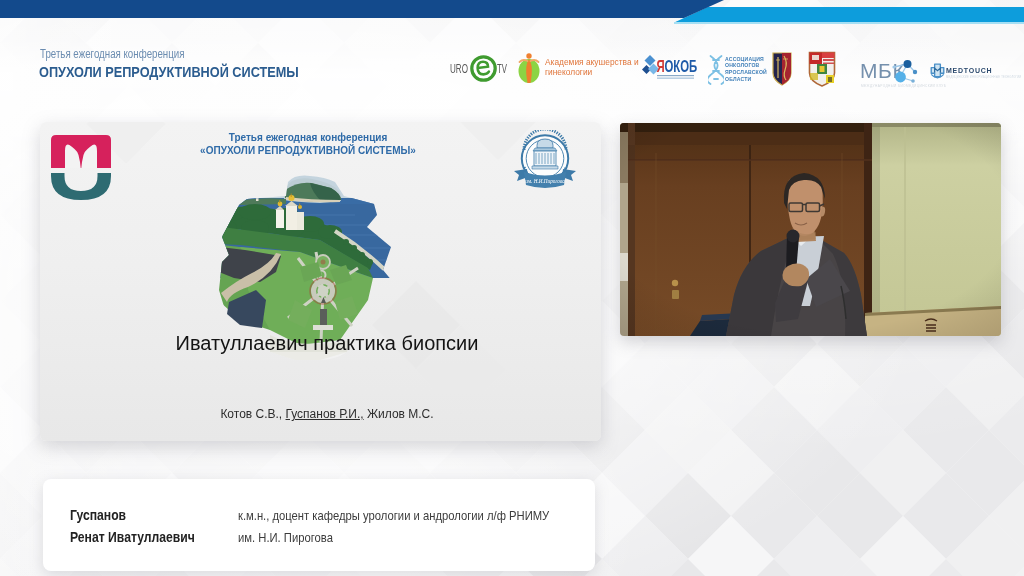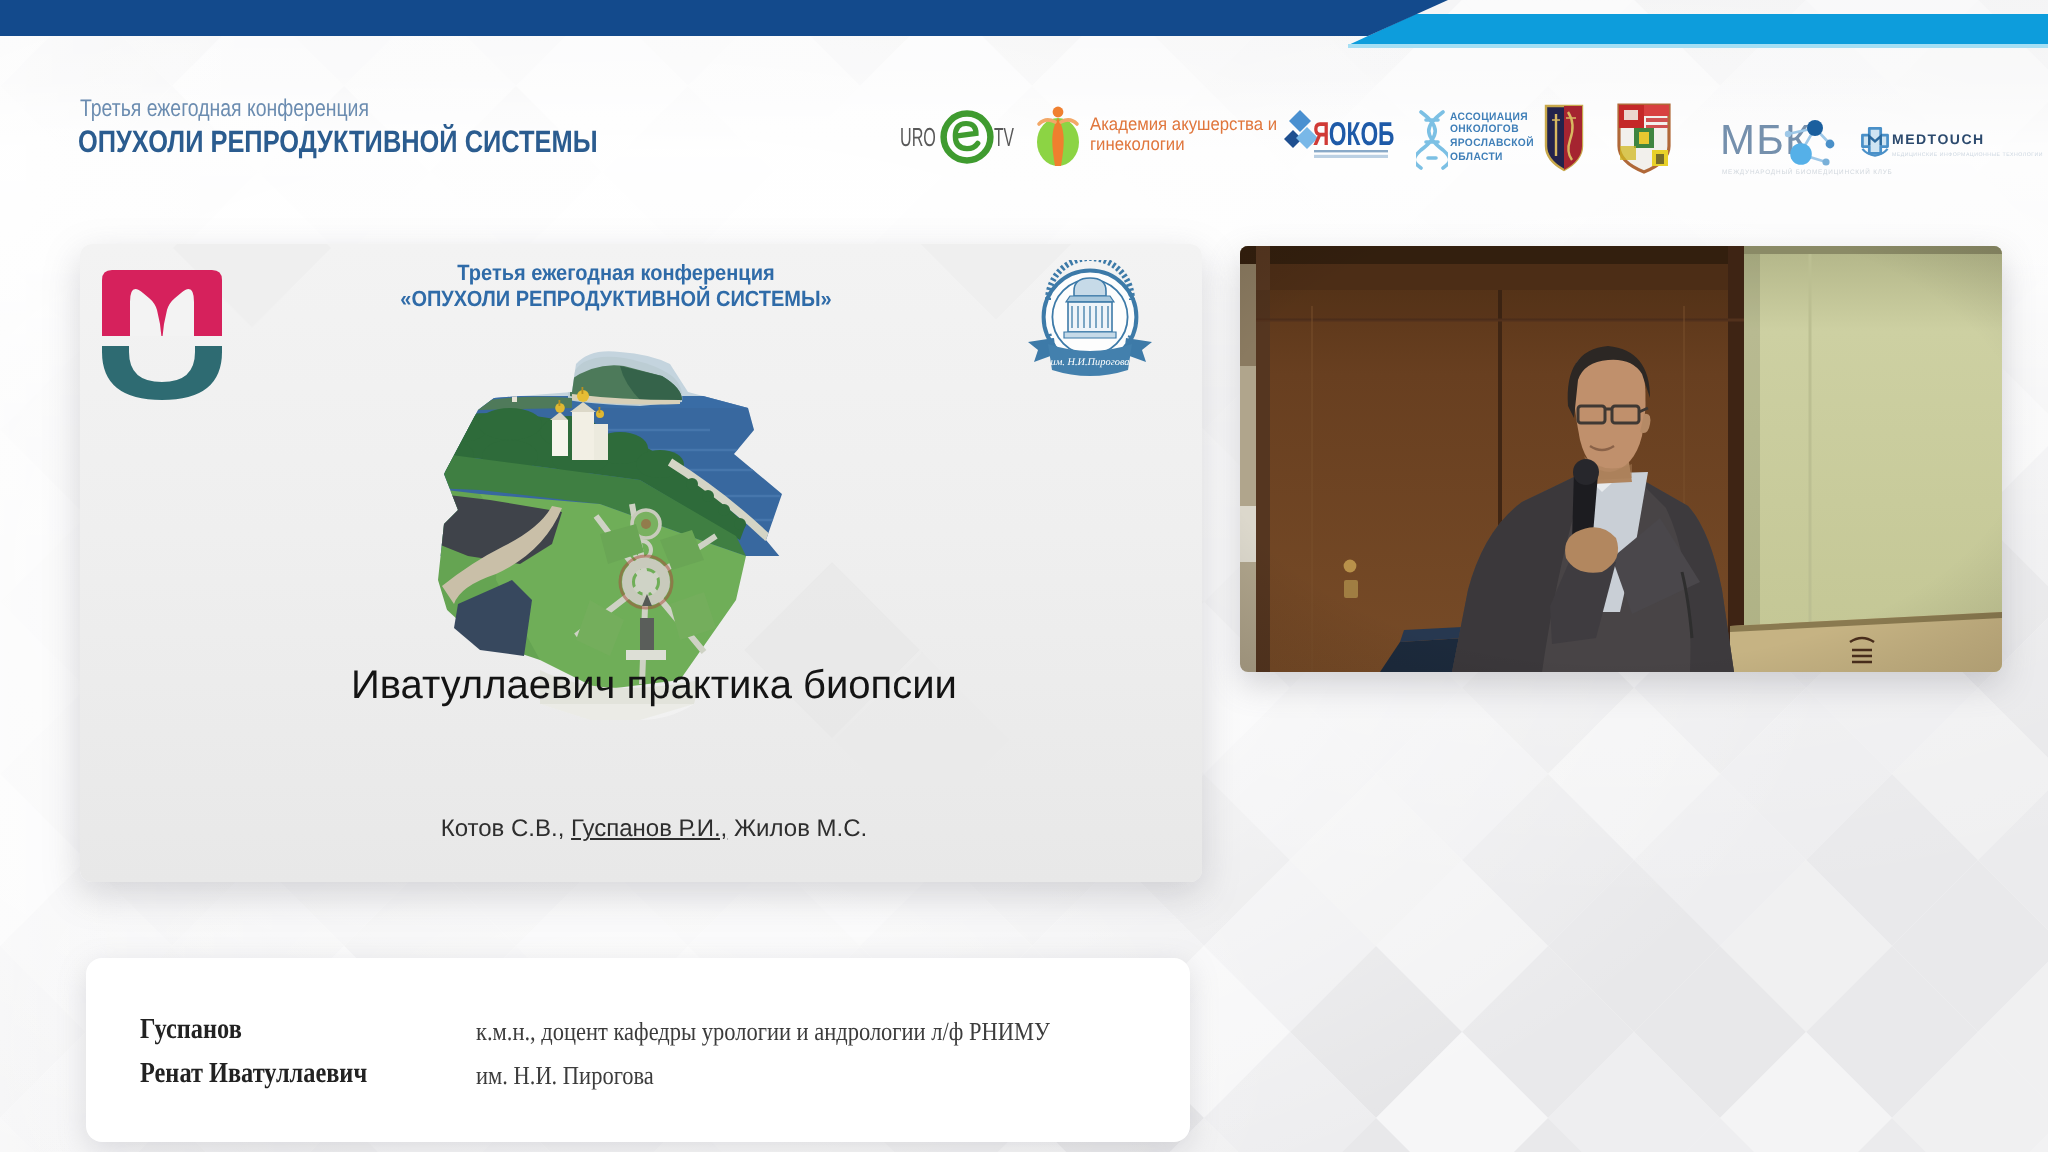--- a/index.html
+++ b/index.html
@@ -26,21 +26,21 @@
 #slide .conf1{position:absolute;left:0;width:536px;top:9px;text-align:center;font-size:11px;line-height:13px;font-weight:bold;color:#2f6ba8;transform:scaleX(.91);}
 #slide .conf2{position:absolute;left:0;width:536px;top:22px;text-align:center;font-size:11px;line-height:13px;font-weight:bold;color:#2f6ba8;transform:scaleX(.91);}
 #slide .title1{position:absolute;left:0;width:574px;top:211px;text-align:center;font-size:20px;line-height:20px;color:#141414;}
 #slide .title2{position:absolute;left:0;width:574px;top:233px;text-align:center;font-size:20px;line-height:20px;color:#141414;}
 #slide .authors{position:absolute;left:0;width:574px;top:261px;text-align:center;font-size:12px;line-height:14px;color:#2e2e2e;margin-top:24px;}
 
 #video{position:absolute;left:620px;top:123px;width:381px;height:213px;border-radius:4px;overflow:hidden;
  box-shadow:0 6px 16px rgba(120,120,130,.3);}
 
 #card{position:absolute;left:43px;top:479px;width:552px;height:92px;background:#fff;border-radius:8px;
- box-shadow:0 4px 14px rgba(140,140,150,.25);font-family:Liberation Serif, serif;}
+ box-shadow:0 4px 14px rgba(140,140,150,.25);}
 #card .n1{position:absolute;left:27px;top:28px;font-size:14.5px;font-weight:bold;color:#222;transform:scaleX(.84);transform-origin:0 0;white-space:nowrap;}
 #card .n2{position:absolute;left:27px;top:50px;font-size:14.5px;font-weight:bold;color:#222;transform:scaleX(.84);transform-origin:0 0;white-space:nowrap;}
 #card .d1{position:absolute;left:195px;top:28.5px;font-size:13px;color:#3c3c3c;transform:scaleX(.865);transform-origin:0 0;white-space:nowrap;}
 #card .d2{position:absolute;left:195px;top:50.5px;font-size:13px;color:#3c3c3c;transform:scaleX(.865);transform-origin:0 0;white-space:nowrap;}
 </style>
 </head>
 <body>
 <svg id="bg" viewBox="0 0 1024 576">
 <rect x="-73.4" y="-73.4" width="60.8" height="60.8" transform="rotate(45 -43 -43)" fill="#ebebed"></rect>
 <rect x="12.6" y="-73.4" width="60.8" height="60.8" transform="rotate(45 43 -43)" fill="#eeeef0"></rect>

